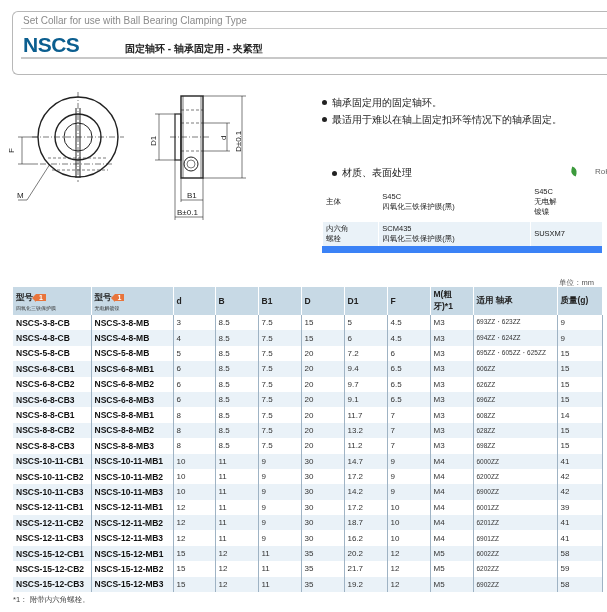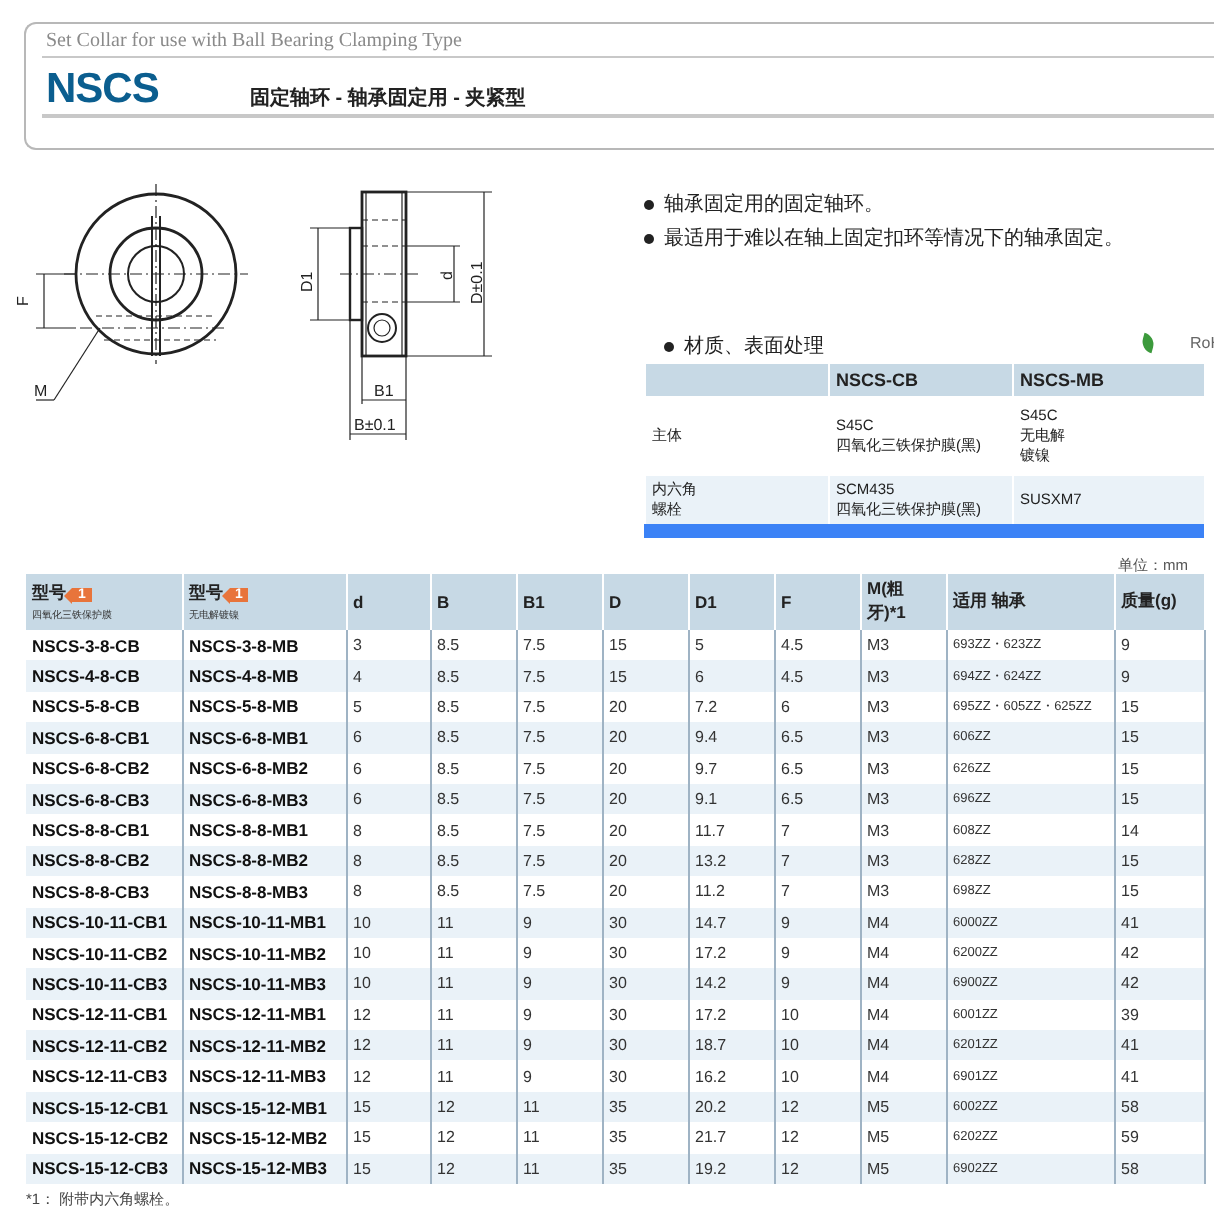--- a/index.html
+++ b/index.html
@@ -4,21 +4,21 @@
   <style>
     * { box-sizing: border-box; margin: 0; padding: 0; }
     html, body { width: 607px; height: 612px; background: #ffffff; overflow: hidden; }
     body { font-family: "Liberation Sans", "DejaVu Sans", sans-serif; color: #222; position: relative; }
 
     .header-box {
       position: absolute; left: 12px; top: 11px; width: 600px; height: 64px;
       border: 1px solid #b8b8b8; border-radius: 6px 0 0 6px; border-right: none;
     }
     .header-en {
-      position: absolute; left: 10px; top: 3px; font-size: 10px; color: #8a8a8a; font-family: Liberation Serif, serif;
+      position: absolute; left: 10px; top: 3px; font-size: 10px; color: #8a8a8a;
     }
     .header-line1 { position: absolute; left: 8px; right: 0; top: 16px; height: 1px; background: #c8c8c8; }
     .header-title {
       position: absolute; left: 10px; top: 21px; font-size: 21px; font-weight: bold; color: #0b5e8f;
       letter-spacing: -0.5px;
     }
     .header-cn {
       position: absolute; left: 80px; top: 30px; font-size: 10px; font-weight: bold; color: #222; padding-left: 32px;
     }
     .header-line2 { position: absolute; left: 8px; right: 0; top: 45px; height: 2px; background: #c8c8c8; }
@@ -149,25 +149,20 @@
   <span class="bullet"></span>
   <span>材质、表面处理</span>
 </div>
 <div class="rohs">
   <span class="leaf"></span>
   <span>RoHS</span>
 </div>
 
 <table class="mat-table">
   <tbody>
-      <tr>
-    <th class="c0"></th>
-    <th class="c1">NSCS-CB</th>
-    <th>NSCS-MB</th>
-  </tr>
   <tr class="r0">
     <td>主体</td>
     <td>
       <div>S45C</div>
       <div>四氧化三铁保护膜(黑)</div>
     </td>
     <td>
       <div>S45C</div>
       <div>无电解</div>
       <div>镀镍</div>

